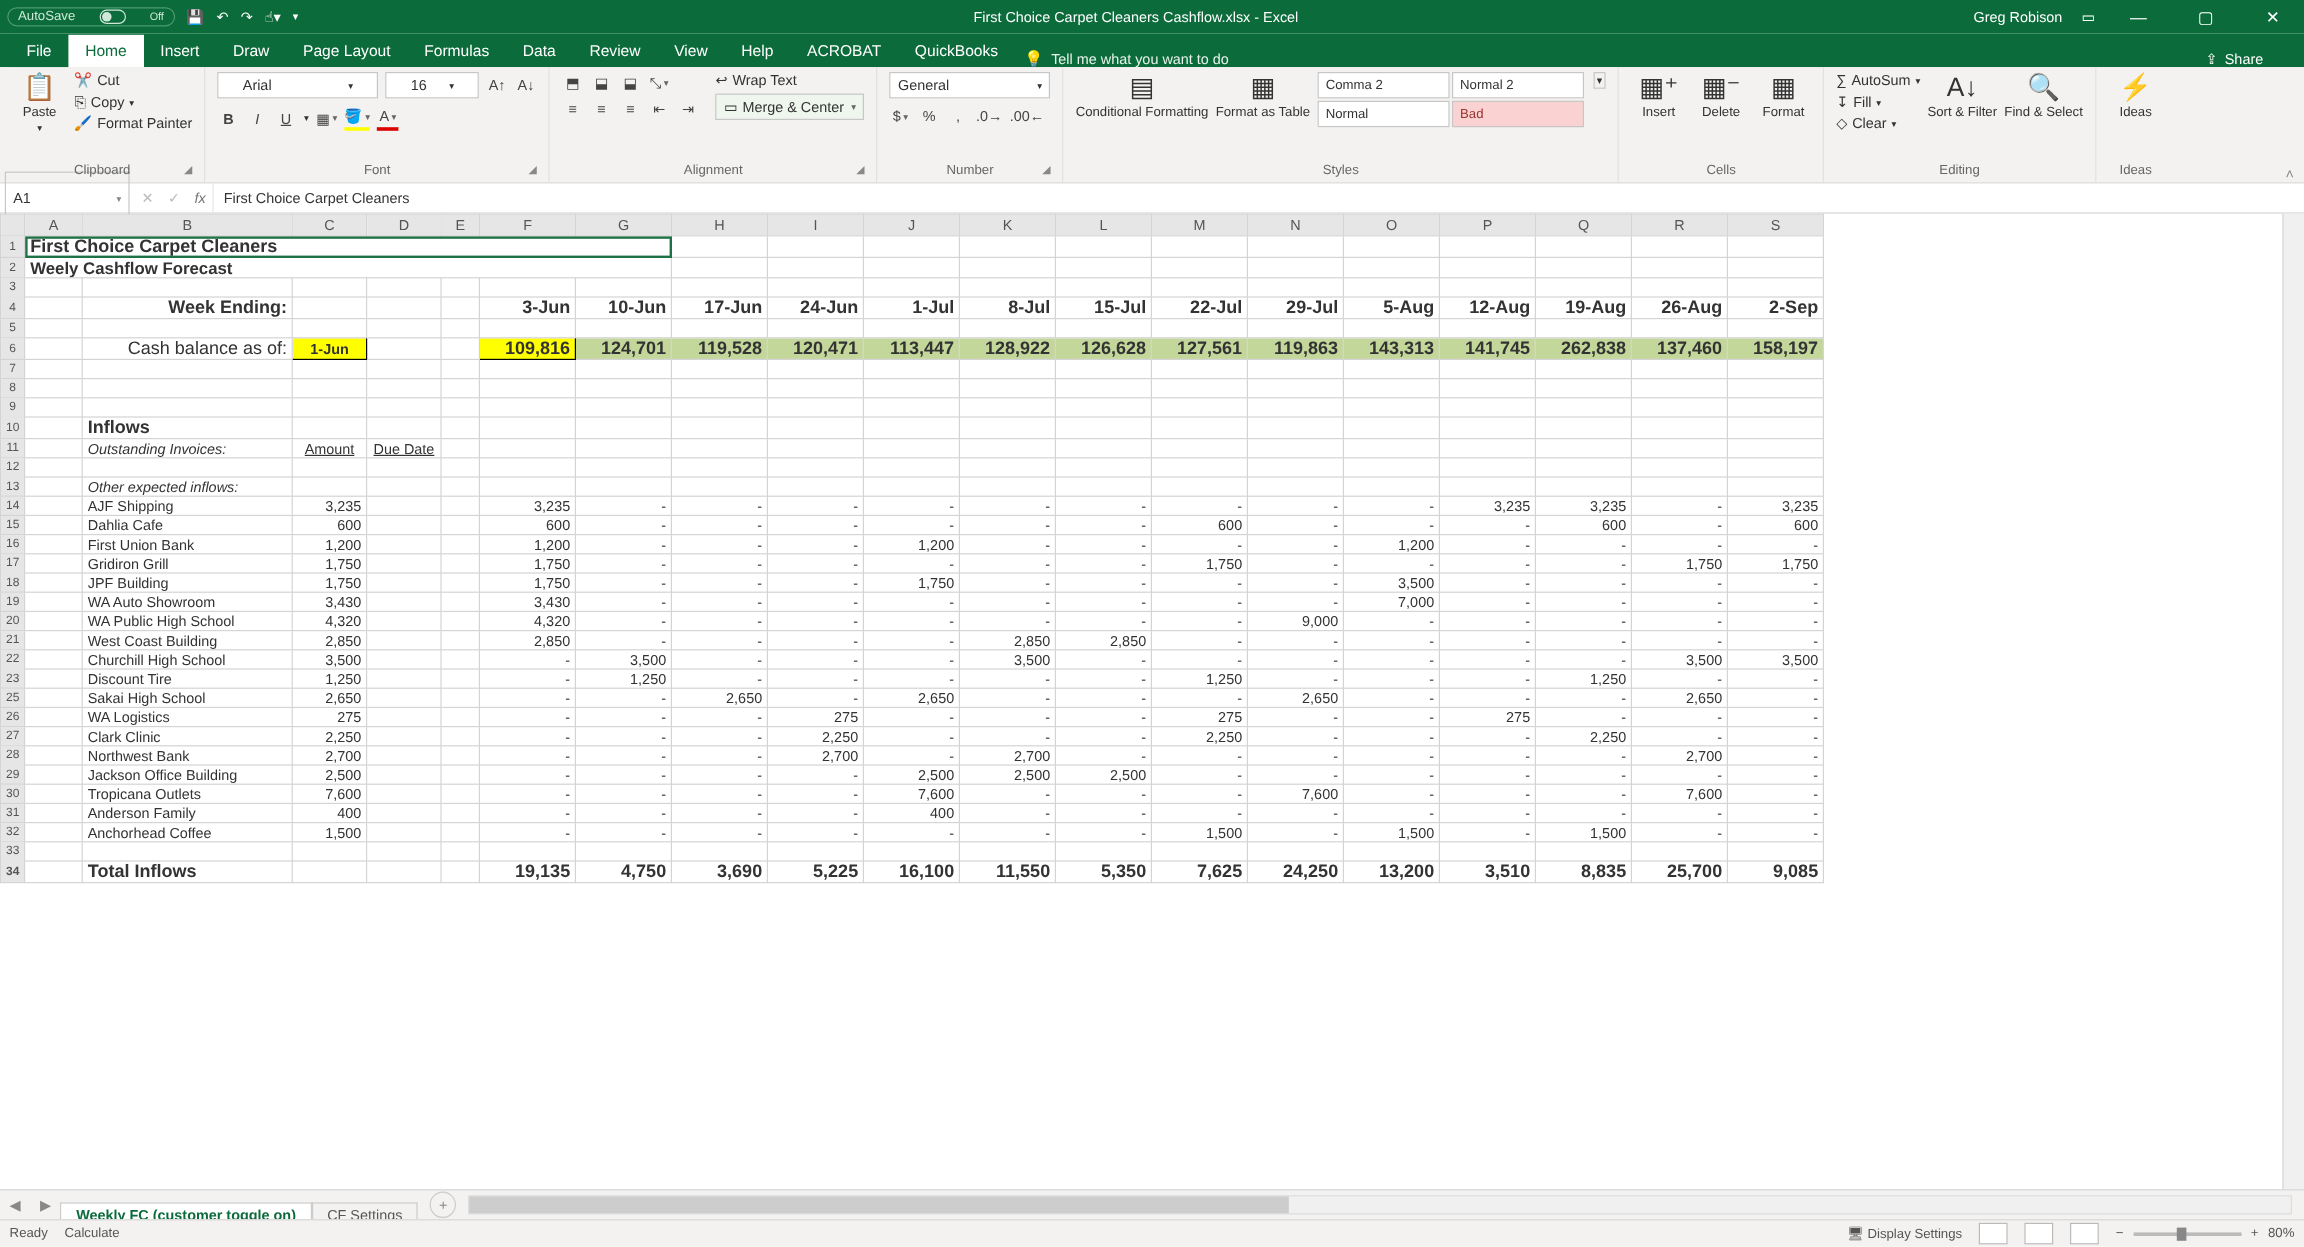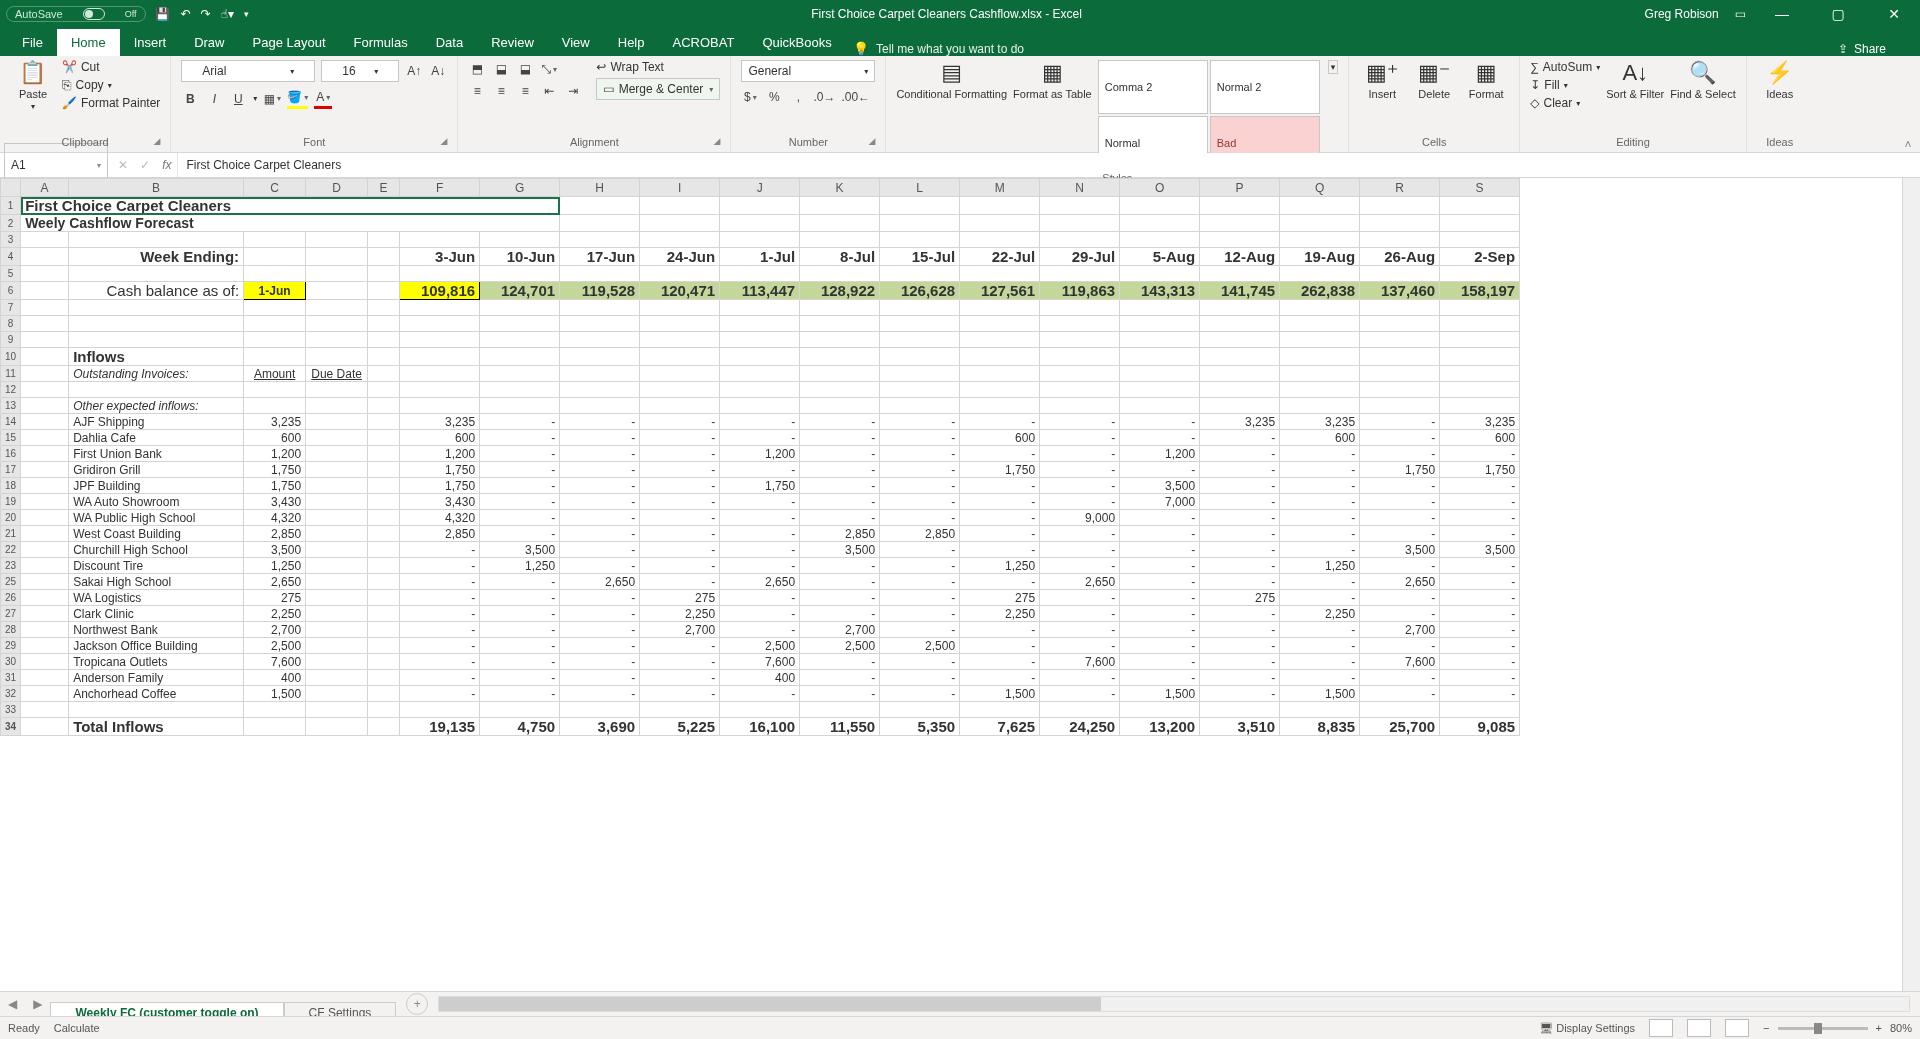--- a/index.html
+++ b/index.html
@@ -34,21 +34,21 @@
 .stack .row{display:flex;align-items:center;gap:4px;white-space:nowrap}
 .fontcombo, .sizecombo{border:1px solid #c7c7c7;background:#fff;height:20px;display:flex;align-items:center;padding:0 20px;font-size:12px}
 .fontcombo{width:92px;justify-content:space-between}
 .sizecombo{width:36px;justify-content:space-between}
 .btnrow{display:flex;gap:6px;align-items:center}
 .ibtn{min-width:18px;height:18px;display:inline-flex;align-items:center;justify-content:center;font-size:12px;color:#444}
 .dd::after{content:"▾";font-size:8px;margin-left:2px;color:#666}
 .numfmt{border:1px solid #c7c7c7;background:#fff;height:20px;width:120px;display:flex;align-items:center;justify-content:space-between;padding:0 6px}
 .style-gal{display:flex;flex-direction:column;gap:2px}
 .style-gal .row{display:flex;gap:2px}
-.style-cell{border:1px solid #c7c7c7;width:96px;height:20px;font-size:11px;display:flex;align-items:center;padding:16px 6px;background:#fff}
+.style-cell{border:1px solid #c7c7c7;width:96px;height:20px;font-size:11px;display:flex;align-items:center;padding:0 6px;background:#fff}
 .style-bad{background:#fbd2d2;color:#99342e}
 .merge{border:1px solid #c7c7c7;background:#eef6ed;height:20px;padding:0 6px;display:flex;align-items:center;gap:4px;font-size:12px}
 
 .fbar{height:24px;border-bottom:1px solid #d6d6d6;display:flex;align-items:center;background:#fff;font-size:12px}
 .namebox{width:90px;border:1px solid #c7c7c7;margin:2px 4px;height:18px;display:flex;align-items:center;padding:12px 6px;justify-content:space-between}
 .fbar .fx{padding:0 6px;color:#777;font-style:italic}
 .fbar .cancel,.fbar .enter{padding:0 6px;color:#bbb}
 .fbar .formula{flex:1;border-left:1px solid #e4e4e4;height:100%;display:flex;align-items:center;padding:0 8px}
 
 .gridwrap{flex:1;display:flex;overflow:hidden;position:relative}
@@ -72,21 +72,21 @@
 .ital{font-style:italic}
 .und{text-decoration:underline}
 .section td.content{font-size:15px;font-weight:bold;text-align:left}
 .totrow td{font-size:15px;font-weight:bold}
 .totrow td.lbl{text-align:left}
 .bt{border-top:1px solid #000!important}
 .scrolly{width:17px;background:#f0f0f0;border-left:1px solid #d6d6d6}
 
 .sheettabs{height:24px;border-top:1px solid #d6d6d6;background:#f3f2f1;display:flex;align-items:center;font-size:12px}
 .sheettabs .nav{padding:0 8px;color:#888}
-.sheettab{padding:3px 24px;border:1px solid #ccc;border-bottom:none;background:#fff;margin-top:17px;color:#0b6b3a;font-weight:bold}
+.sheettab{padding:3px 12px;border:1px solid #ccc;border-bottom:none;background:#fff;margin-top:17px;color:#0b6b3a;font-weight:bold}
 .sheettab.inactive{background:#f3f2f1;color:#555;font-weight:normal}
 .addsheet{width:20px;height:20px;border:1px solid #ccc;border-radius:50%;display:flex;align-items:center;justify-content:center;margin-left:10px;color:#888}
 .hscroll{flex:1;margin:0 10px;height:14px;background:#f0f0f0;border:1px solid #ddd;position:relative}
 .hscroll .thumb{position:absolute;left:0;top:0;bottom:0;width:45%;background:#cdcdcd}
 
 .status{height:22px;background:#f3f2f1;border-top:1px solid #d6d6d6;display:flex;align-items:center;font-size:11px;padding:0 8px;color:#555;gap:14px}
 .status .spacer{flex:1}
 .viewbtn{width:22px;height:16px;border:1px solid #bbb;background:#fff}
 .zoom{display:flex;align-items:center;gap:8px}
 .zoom .slider{width:90px;height:3px;background:#bbb;position:relative}

